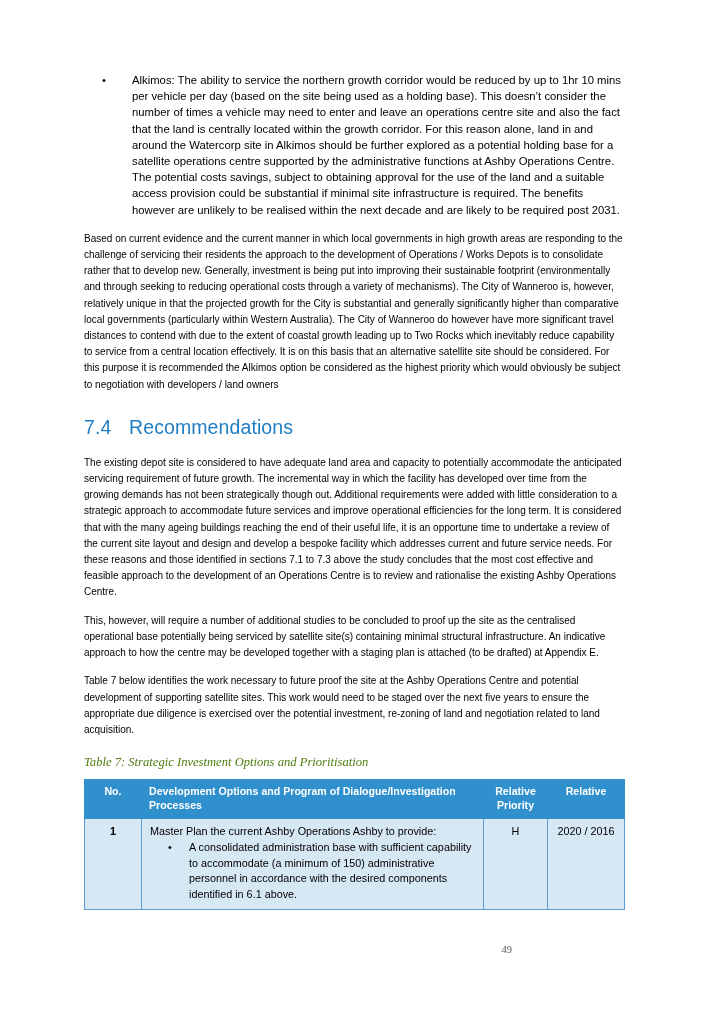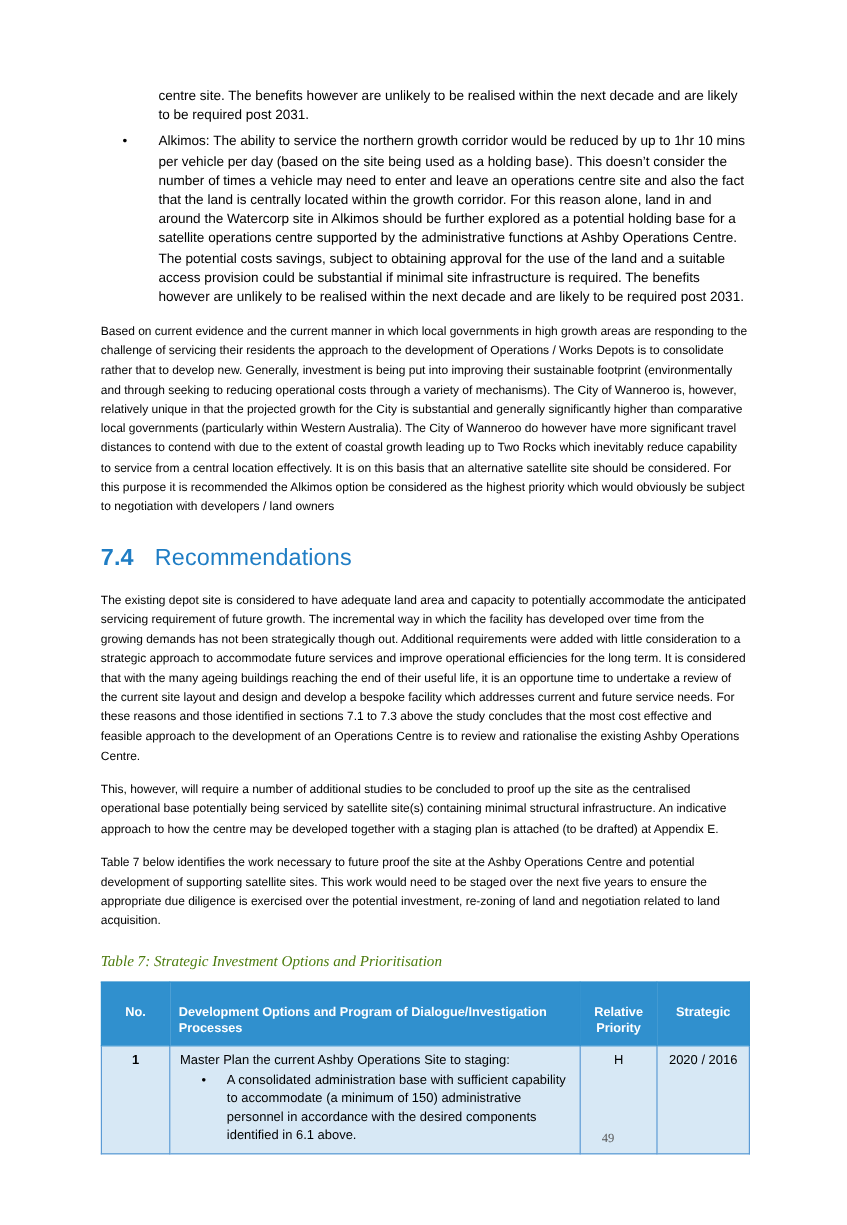--- a/index.html
+++ b/index.html
@@ -72,21 +72,20 @@
     font-size: 19.5px;
     font-weight: normal;
     color: #1F7DC4;
     margin: 22px 0 16px 0;
     line-height: 24px;
     letter-spacing: 0.1px;
   }
   h2.sec-heading .num {
     display: inline-block;
     width: 45px;
-    font-weight: bold;
   }
 
   
   .table-caption {
     font-family: "Liberation Serif", serif;
     font-style: italic;
     font-size: 12.6px;
     line-height: 17px;
     margin: 16px 0 8px 0;
     color: #4d7c0f;
@@ -98,21 +97,21 @@
     width: 540px;
     table-layout: fixed;
   }
   table.inv-table th {
     background: #3090CE;
     color: #ffffff;
     font-size: 10.6px;
     font-weight: bold;
     line-height: 13.5px;
     text-align: left;
-    padding: 19px 7px 6px 7px;
+    padding: 5px 7px 6px 7px;
     border: 1px solid #3090CE;
     vertical-align: top;
   }
   table.inv-table th.center { text-align: center; }
   table.inv-table td {
     background: #D7E8F5;
     border: 1px solid #5B9BD5;
     font-size: 10.8px;
     line-height: 15.2px;
     padding: 5px 8px 7px 8px;
@@ -161,21 +160,20 @@
     font-size: 10.5px;
     color: #595959;
   }
 </style>
 </head>
 <body>
 
 <div class="page">
   <div class="content">
 
-    <div class="bullet-cont">centre site. The benefits however are unlikely to be realised within the next decade and are likely to be required post 2031.</div>
 
     <ul class="doc-bullets">
       <li>
         <span class="bullet-mark">•</span>
         <span>Alkimos: The ability to service the northern growth corridor would be reduced by up to 1hr 10 mins per vehicle per day (based on the site being used as a holding base). This doesn’t consider the number of times a vehicle may need to enter and leave an operations centre site and also the fact that the land is centrally located within the growth corridor. For this reason alone, land in and around the Watercorp site in Alkimos should be further explored as a potential holding base for a satellite operations centre supported by the administrative functions at Ashby Operations Centre. The potential costs savings, subject to obtaining approval for the use of the land and a suitable access provision could be substantial if minimal site infrastructure is required. The benefits however are unlikely to be realised within the next decade and are likely to be required post 2031.</span>
       </li>
     </ul>
 
     <p class="body">Based on current evidence and the current manner in which local governments in high growth areas are responding to the challenge of servicing their residents the approach to the development of Operations / Works Depots is to consolidate rather that to develop new. Generally, investment is being put into improving their sustainable footprint (environmentally and through seeking to reducing operational costs through a variety of mechanisms). The City of Wanneroo is, however, relatively unique in that the projected growth for the City is substantial and generally significantly higher than comparative local governments (particularly within Western Australia). The City of Wanneroo do however have more significant travel distances to contend with due to the extent of coastal growth leading up to Two Rocks which inevitably reduce capability to service from a central location effectively. It is on this basis that an alternative satellite site should be considered. For this purpose it is recommended the Alkimos option be considered as the highest priority which would obviously be subject to negotiation with developers / land owners</p>
 
@@ -196,28 +194,28 @@
         <col class="c-no">
         <col class="c-desc">
         <col class="c-prio">
         <col class="c-time">
       </colgroup>
       <thead>
         <tr>
           <th class="center">No.</th>
           <th>Development Options and Program of Dialogue/Investigation Processes</th>
           <th class="center">Relative Priority</th>
-          <th class="center">Strategic</th>
+          <th class="center">Relative</th>
         </tr>
       </thead>
       <tbody>
         <tr>
           <td class="num-cell">1</td>
           <td>
-            <div class="cell-lead">Master Plan the current Ashby Operations Site to staging:</div>
+            <div class="cell-lead">Master Plan the current Ashby Operations Ashby to provide:</div>
             <ul class="cell-bullets">
               <li>
                 <span class="bullet-mark">•</span>
                 <span>A consolidated administration base with sufficient capability to accommodate (a minimum of 150) administrative personnel in accordance with the desired components identified in 6.1 above.</span>
               </li>
             </ul>
           </td>
           <td class="center">H</td>
           <td class="center">2020 / 2016</td>
         </tr>

